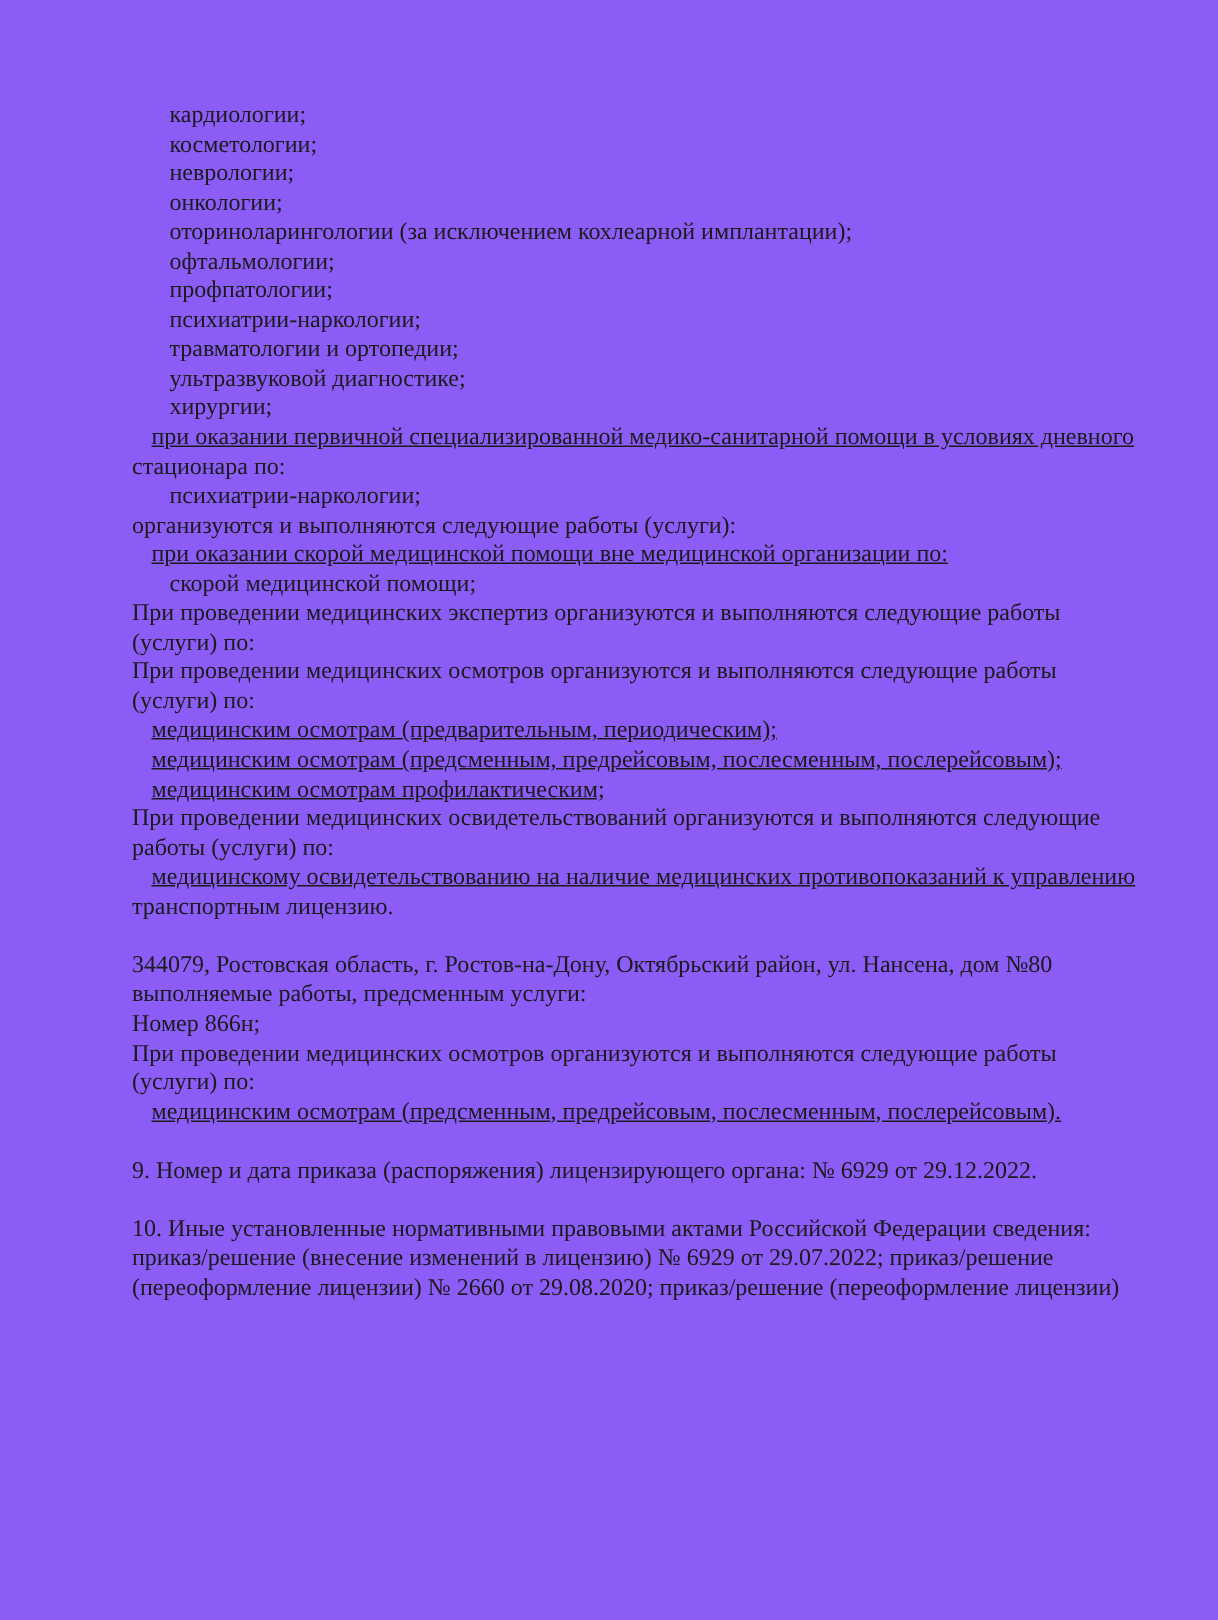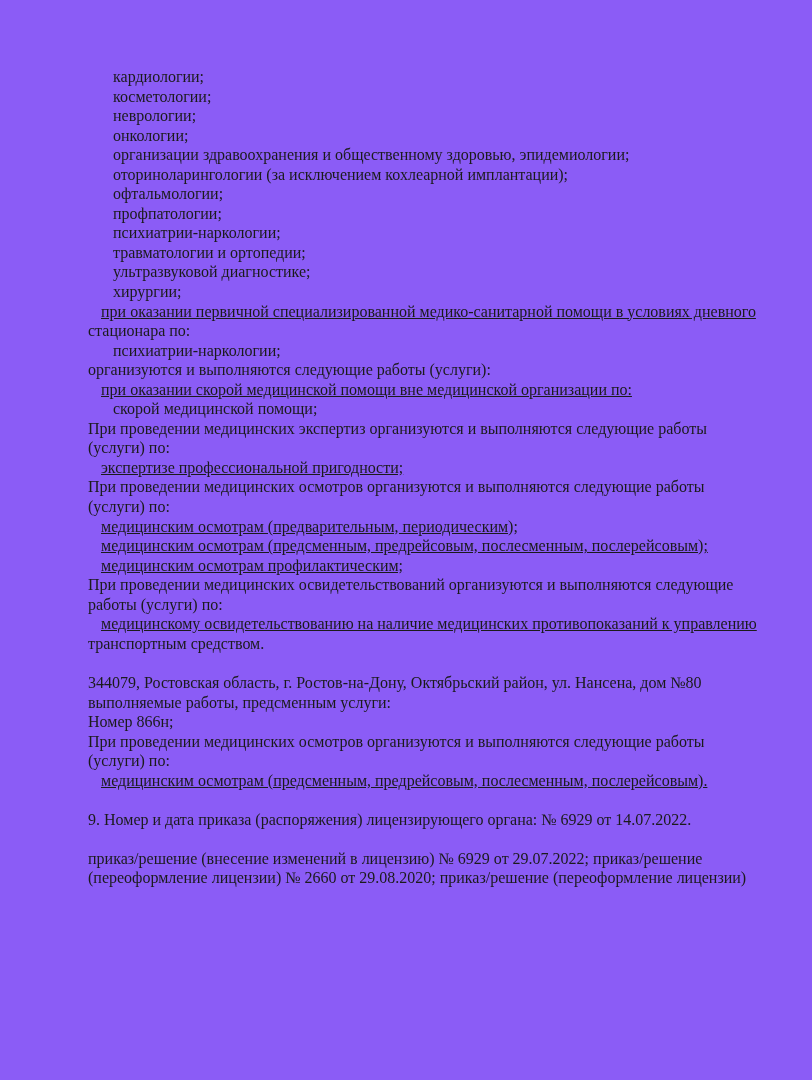--- a/index.html
+++ b/index.html
@@ -36,52 +36,51 @@
 </style>
 </head>
 <body>
 
 <div class="page" style="background: #8b5cf6;">
   <div class="doc-text" style="color: rgb(27, 27, 27);">
       <div class="line i2">кардиологии;</div>
       <div class="line i2">косметологии;</div>
       <div class="line i2">неврологии;</div>
       <div class="line i2">онкологии;</div>
-      <div class="line i2">организации здравоохранения и общественному здоровью, эпидемиологии;</div>
       <div class="line i2">оториноларингологии (за исключением кохлеарной имплантации);</div>
       <div class="line i2">офтальмологии;</div>
       <div class="line i2">профпатологии;</div>
       <div class="line i2">психиатрии-наркологии;</div>
       <div class="line i2">травматологии и ортопедии;</div>
       <div class="line i2">ультразвуковой диагностике;</div>
       <div class="line i2">хирургии;</div>
       <div class="line i1">при оказании первичной специализированной медико-санитарной помощи в условиях дневного</div>
       <div class="line i0">стационара по:</div>
       <div class="line i2">психиатрии-наркологии;</div>
       <div class="line i0">организуются и выполняются следующие работы (услуги):</div>
       <div class="line i1">при оказании скорой медицинской помощи вне медицинской организации по:</div>
       <div class="line i2">скорой медицинской помощи;</div>
       <div class="line i0">При проведении медицинских экспертиз организуются и выполняются следующие работы</div>
       <div class="line i0">(услуги) по:</div>
-      <div class="line i1">экспертизе профессиональной пригодности;</div>
       <div class="line i0">При проведении медицинских осмотров организуются и выполняются следующие работы</div>
       <div class="line i0">(услуги) по:</div>
       <div class="line i1">медицинским осмотрам (предварительным, периодическим);</div>
       <div class="line i1">медицинским осмотрам (предсменным, предрейсовым, послесменным, послерейсовым);</div>
       <div class="line i1">медицинским осмотрам профилактическим;</div>
       <div class="line i0">При проведении медицинских освидетельствований организуются и выполняются следующие</div>
       <div class="line i0">работы (услуги) по:</div>
       <div class="line i1">медицинскому освидетельствованию на наличие медицинских противопоказаний к управлению</div>
-      <div class="line i0">транспортным средством.</div>
+      <div class="line i0">транспортным лицензию.</div>
       <div class="line i0">&nbsp;</div>
       <div class="line i0">344079, Ростовская область, г. Ростов-на-Дону, Октябрьский район, ул. Нансена, дом №80</div>
       <div class="line i0">выполняемые работы, предсменным услуги:</div>
       <div class="line i0">Номер 866н;</div>
       <div class="line i0">При проведении медицинских осмотров организуются и выполняются следующие работы</div>
       <div class="line i0">(услуги) по:</div>
       <div class="line i1">медицинским осмотрам (предсменным, предрейсовым, послесменным, послерейсовым).</div>
       <div class="line i0">&nbsp;</div>
-      <div class="line i0">9. Номер и дата приказа (распоряжения) лицензирующего органа: № 6929 от 14.07.2022.</div>
+      <div class="line i0">9. Номер и дата приказа (распоряжения) лицензирующего органа: № 6929 от 29.12.2022.</div>
       <div class="line i0">&nbsp;</div>
+      <div class="line i0">10. Иные установленные нормативными правовыми актами Российской Федерации сведения:</div>
       <div class="line i0">приказ/решение (внесение изменений в лицензию) № 6929 от 29.07.2022; приказ/решение</div>
       <div class="line i0">(переоформление лицензии) № 2660 от 29.08.2020; приказ/решение (переоформление лицензии)</div>
     </div>
 </div>
 
 </body></html>

